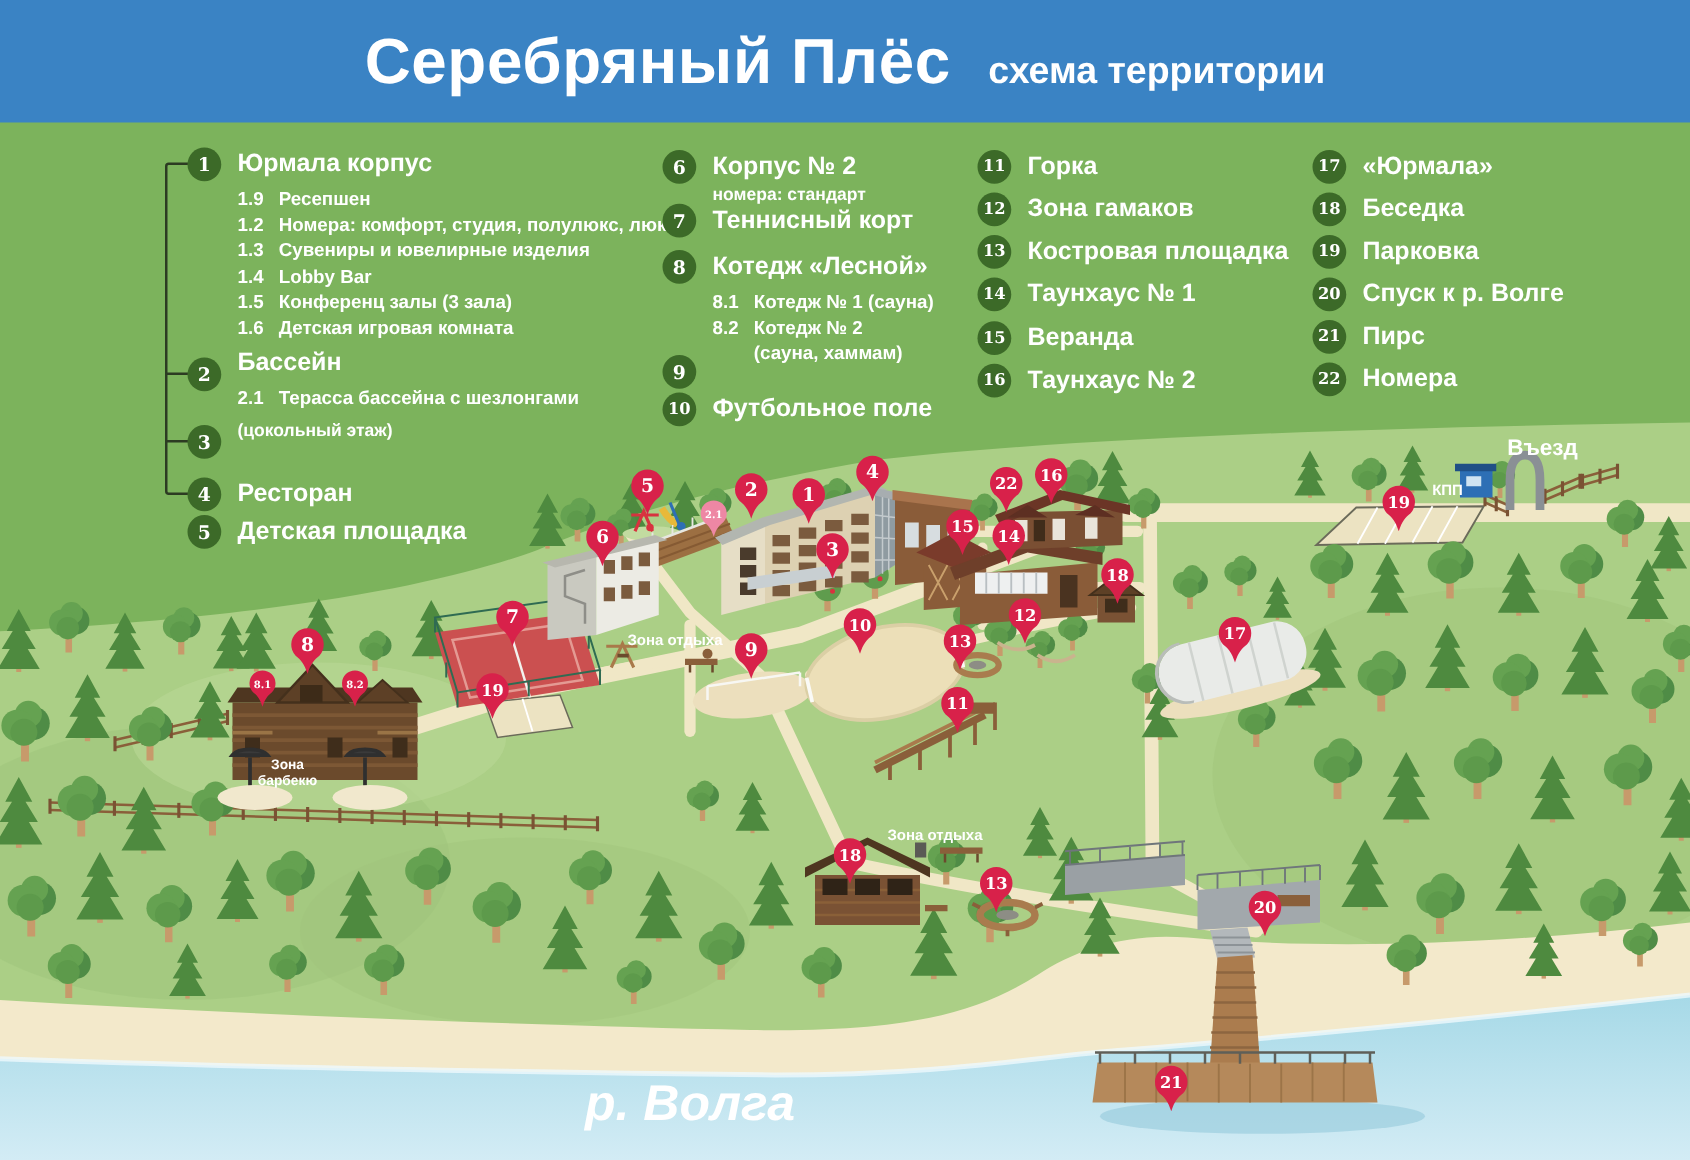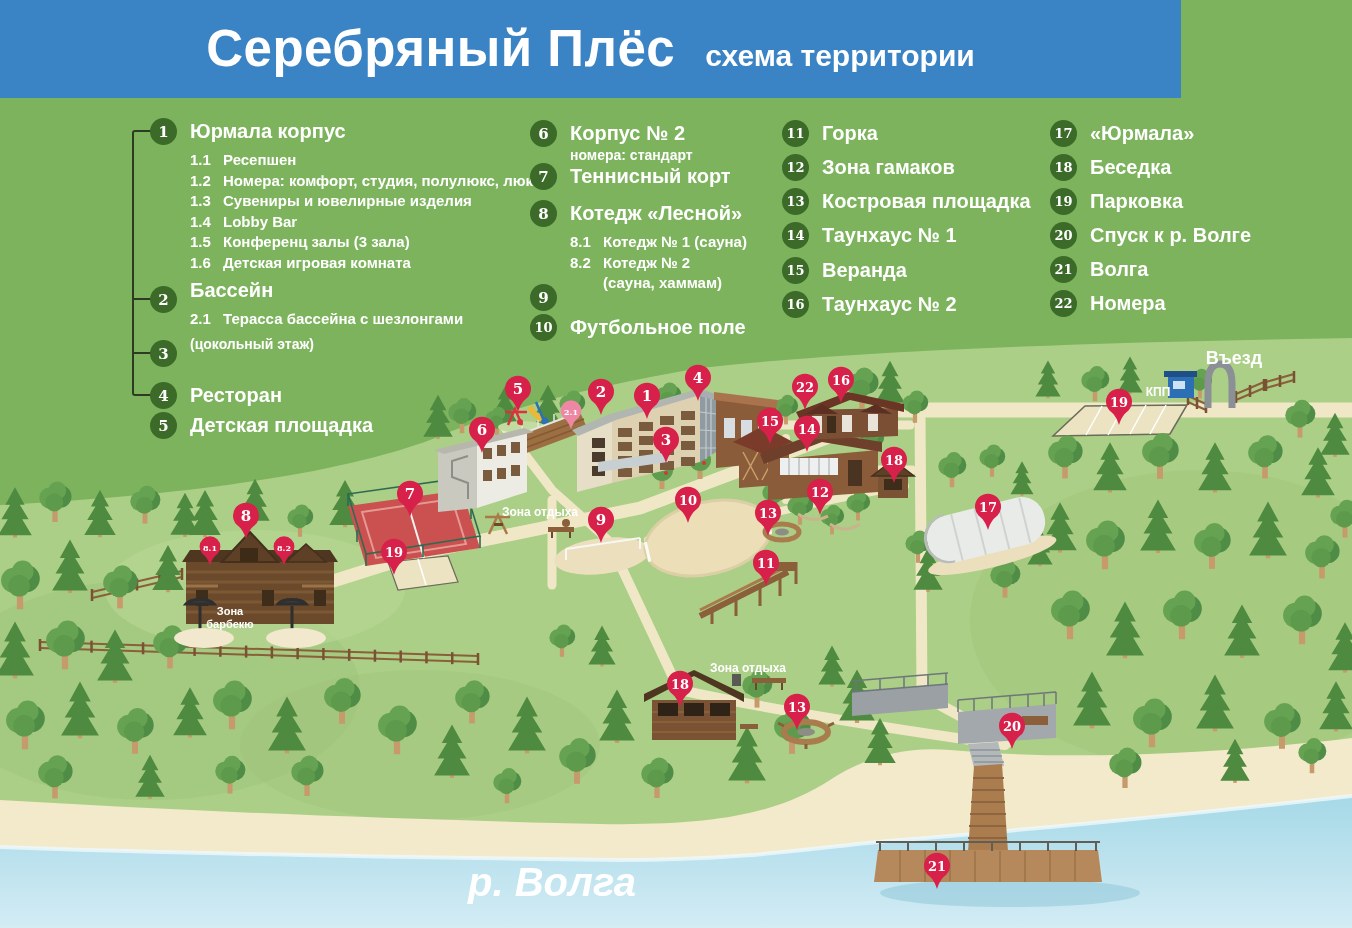--- a/index.html
+++ b/index.html
@@ -1,19 +1,19 @@
 <!DOCTYPE html>
 <html><head>
 <meta charset="utf-8">
 <style>
   html,body{margin:0;padding:0;background:#555;}
   .stage{position:relative;width:1352px;height:928px;overflow:hidden;background:#7cb35c;
          font-family:"Liberation Sans",sans-serif;}
   
-  .header{position:absolute;left:0;top:0;width:1181px;height:98px;z-index:5;
+  .header{position:absolute;left:0;top:0;width:1352px;height:98px;z-index:5;
           display:flex;align-items:baseline;justify-content:center;gap:30px;color:#fff;}
   .header .title{font-weight:bold;font-size:51px;line-height:98px;letter-spacing:.5px;}
   .header .subtitle{font-weight:bold;font-size:30px;}
   
   svg.map{position:absolute;left:0;top:0;z-index:1;}
   
   .legend{position:absolute;left:0;top:0;width:1352px;height:460px;z-index:4;pointer-events:none;}
   .legend-col{position:absolute;top:0;}
   .l-item{position:absolute;left:0;display:flex;gap:13px;color:#fff;}
   .l-circle{flex:0 0 auto;width:27px;height:27px;border-radius:50%;background:#3c6a28;color:#fff;
@@ -1079,21 +1079,21 @@
   </div>
 
   <div class="legend">
     <div class="legend-col" id="lc0" style="left:150px">
         <div class="l-item" style="top: 118px;">
           <span class="l-circle">1</span>
           <div class="l-body">
             <div class="l-label">Юрмала корпус</div>
             <div class="l-subs">
               <div class="l-subrow">
-                <span class="l-snum">1.1</span>
+                <span class="l-snum">1.9</span>
                 <span class="l-stext">Ресепшен</span>
               </div>
               <div class="l-subrow">
                 <span class="l-snum">1.2</span>
                 <span class="l-stext">Номера: комфорт, студия, полулюкс, люкс</span>
               </div>
               <div class="l-subrow">
                 <span class="l-snum">1.3</span>
                 <span class="l-stext">Сувениры и ювелирные изделия</span>
               </div>
@@ -1242,21 +1242,21 @@
         </div>
         <div class="l-item" style="top: 222px;">
           <span class="l-circle two">20</span>
           <div class="l-body">
             <div class="l-label">Спуск к р. Волге</div>
           </div>
         </div>
         <div class="l-item" style="top: 256px;">
           <span class="l-circle two">21</span>
           <div class="l-body">
-            <div class="l-label">Волга</div>
+            <div class="l-label">Пирс</div>
           </div>
         </div>
         <div class="l-item" style="top: 290px;">
           <span class="l-circle two">22</span>
           <div class="l-body">
             <div class="l-label">Номера</div>
           </div>
         </div>
       </div>
   </div>

